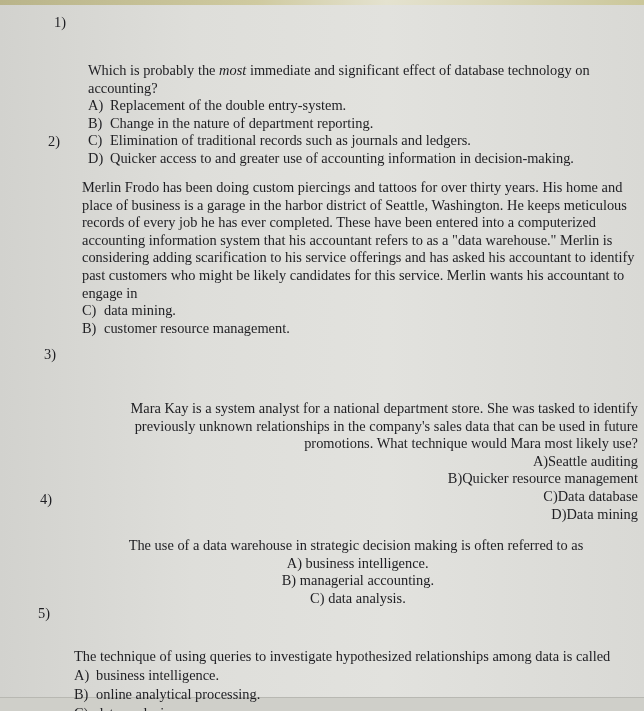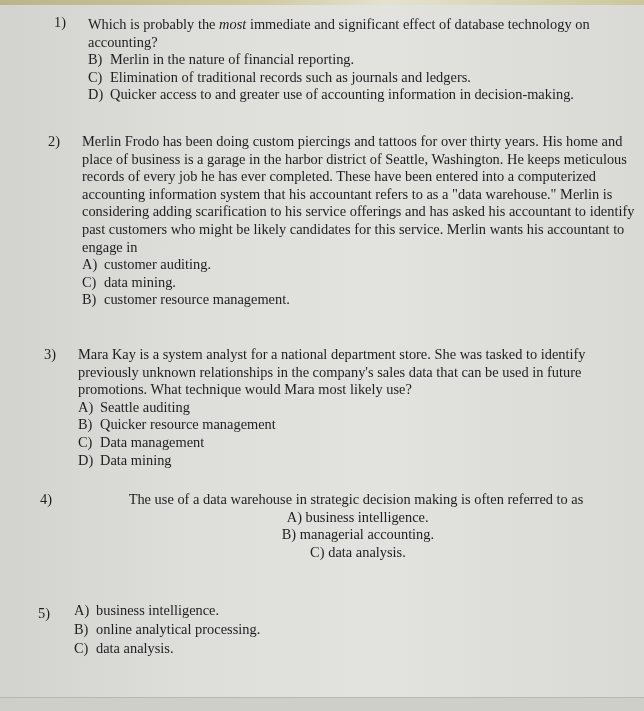--- a/index.html
+++ b/index.html
@@ -16,74 +16,75 @@
   .paper {
     position: absolute; left: 0; top: 5px; width: 644px; height: 692px;
     background: linear-gradient(90deg, #d2d2ce 0%, #dededa 30%, #e2e2de 60%, #d9d9d5 100%);
   }
   .bottom-strip {
     position: absolute; left: 0; top: 697px; width: 644px; height: 14px;
     background: #cfcfc9; border-top: 1px solid #b8b8b2;
   }
   .q { position: absolute; font-size: 14.4px; line-height: 17.6px; }
   .q .num { position: absolute; width: 24px; }
-  .q .body { position: absolute; }
+  .q .body { position: absolute; margin-top: 46px; }
   .q .stem { display: block; }
   .q .opt { display: block; padding-left: 0; }
   .q .opt .ltr { display: inline-block; width: 22px; }
   em { font-style: italic; }
 </style>
 </head>
 <body>
 
 <div class="top-strip"></div>
 <div class="paper"></div>
 <div class="bottom-strip"></div>
 
 <div class="q" style="left:0;top:12px;width:644px;">
   <span class="num" style="left:54px;top:2px;">1)</span>
   <div class="body" style="left:88px;top:4px;width:540px;">
     <span class="stem"><span>Which is probably the </span><em>most</em><span> immediate and significant effect of database technology on accounting?</span></span>
-    <span class="opt"><span class="ltr">B)</span><span>Merlin in the nature of financial reporting.</span></span>
+    <span class="opt"><span class="ltr">A)</span><span>Replacement of the double entry-system.</span></span>
+    <span class="opt"><span class="ltr">B)</span><span>Change in the nature of department reporting.</span></span>
     <span class="opt"><span class="ltr">C)</span><span>Elimination of traditional records such as journals and ledgers.</span></span>
     <span class="opt"><span class="ltr">D)</span><span>Quicker access to and greater use of accounting information in decision-making.</span></span>
   </div>
 </div>
 
 <div class="q" style="left:0;top:133px;width:644px;">
   <span class="num" style="left:48px;top:0;">2)</span>
   <div class="body" style="left:82px;top:0;width:556px;">
     <span class="stem">Merlin Frodo has been doing custom piercings and tattoos for over thirty years. His home and place of business is a garage in the harbor district of Seattle, Washington. He keeps meticulous records of every job he has ever completed. These have been entered into a computerized accounting information system that his accountant refers to as a "data warehouse." Merlin is considering adding scarification to his service offerings and has asked his accountant to identify past customers who might be likely candidates for this service. Merlin wants his accountant to engage in</span>
-    <span class="opt"><span class="ltr">A)</span><span>customer auditing.</span></span>
     <span class="opt"><span class="ltr">C)</span><span>data mining.</span></span>
     <span class="opt"><span class="ltr">B)</span><span>customer resource management.</span></span>
   </div>
 </div>
 
 <div class="q" style="left:0;top:346px;width:644px;">
   <span class="num" style="left:44px;top:0;">3)</span>
-  <div class="body" style="left:78px;top:0;width:560px;">
+  <div class="body" style="left:78px;top:8px;width:560px;text-align:right;">
     <span class="stem">Mara Kay is a system analyst for a national department store. She was tasked to identify previously unknown relationships in the company's sales data that can be used in future promotions. What technique would Mara most likely use?</span>
     <span class="opt"><span class="ltr">A)</span><span>Seattle auditing</span></span>
     <span class="opt"><span class="ltr">B)</span><span>Quicker resource management</span></span>
-    <span class="opt"><span class="ltr">C)</span><span>Data management</span></span>
+    <span class="opt"><span class="ltr">C)</span><span>Data database</span></span>
     <span class="opt"><span class="ltr">D)</span><span>Data mining</span></span>
   </div>
 </div>
 
 <div class="q" style="left:0;top:491px;width:644px;">
   <span class="num" style="left:40px;top:0;">4)</span>
   <div class="body" style="left:76px;top:0;width:560px;text-align:center;">
     <span class="stem">The use of a data warehouse in strategic decision making is often referred to as</span>
     <span class="opt"><span class="ltr">A)</span><span>business intelligence.</span></span>
     <span class="opt"><span class="ltr">B)</span><span>managerial accounting.</span></span>
     <span class="opt"><span class="ltr">C)</span><span>data analysis.</span></span>
   </div>
 </div>
 
 <div class="q" style="left:0;top:601px;width:644px;">
   <span class="num" style="left:38px;top:4px;">5)</span>
   <div class="body" style="left:74px;top:0;width:566px;line-height:19px;">
+    <span class="stem">The technique of using queries to investigate hypothesized relationships among data is called</span>
     <span class="opt"><span class="ltr">A)</span><span>business intelligence.</span></span>
     <span class="opt"><span class="ltr">B)</span><span>online analytical processing.</span></span>
     <span class="opt"><span class="ltr">C)</span><span>data analysis.</span></span>
   </div>
 </div>
 
 </body></html>

